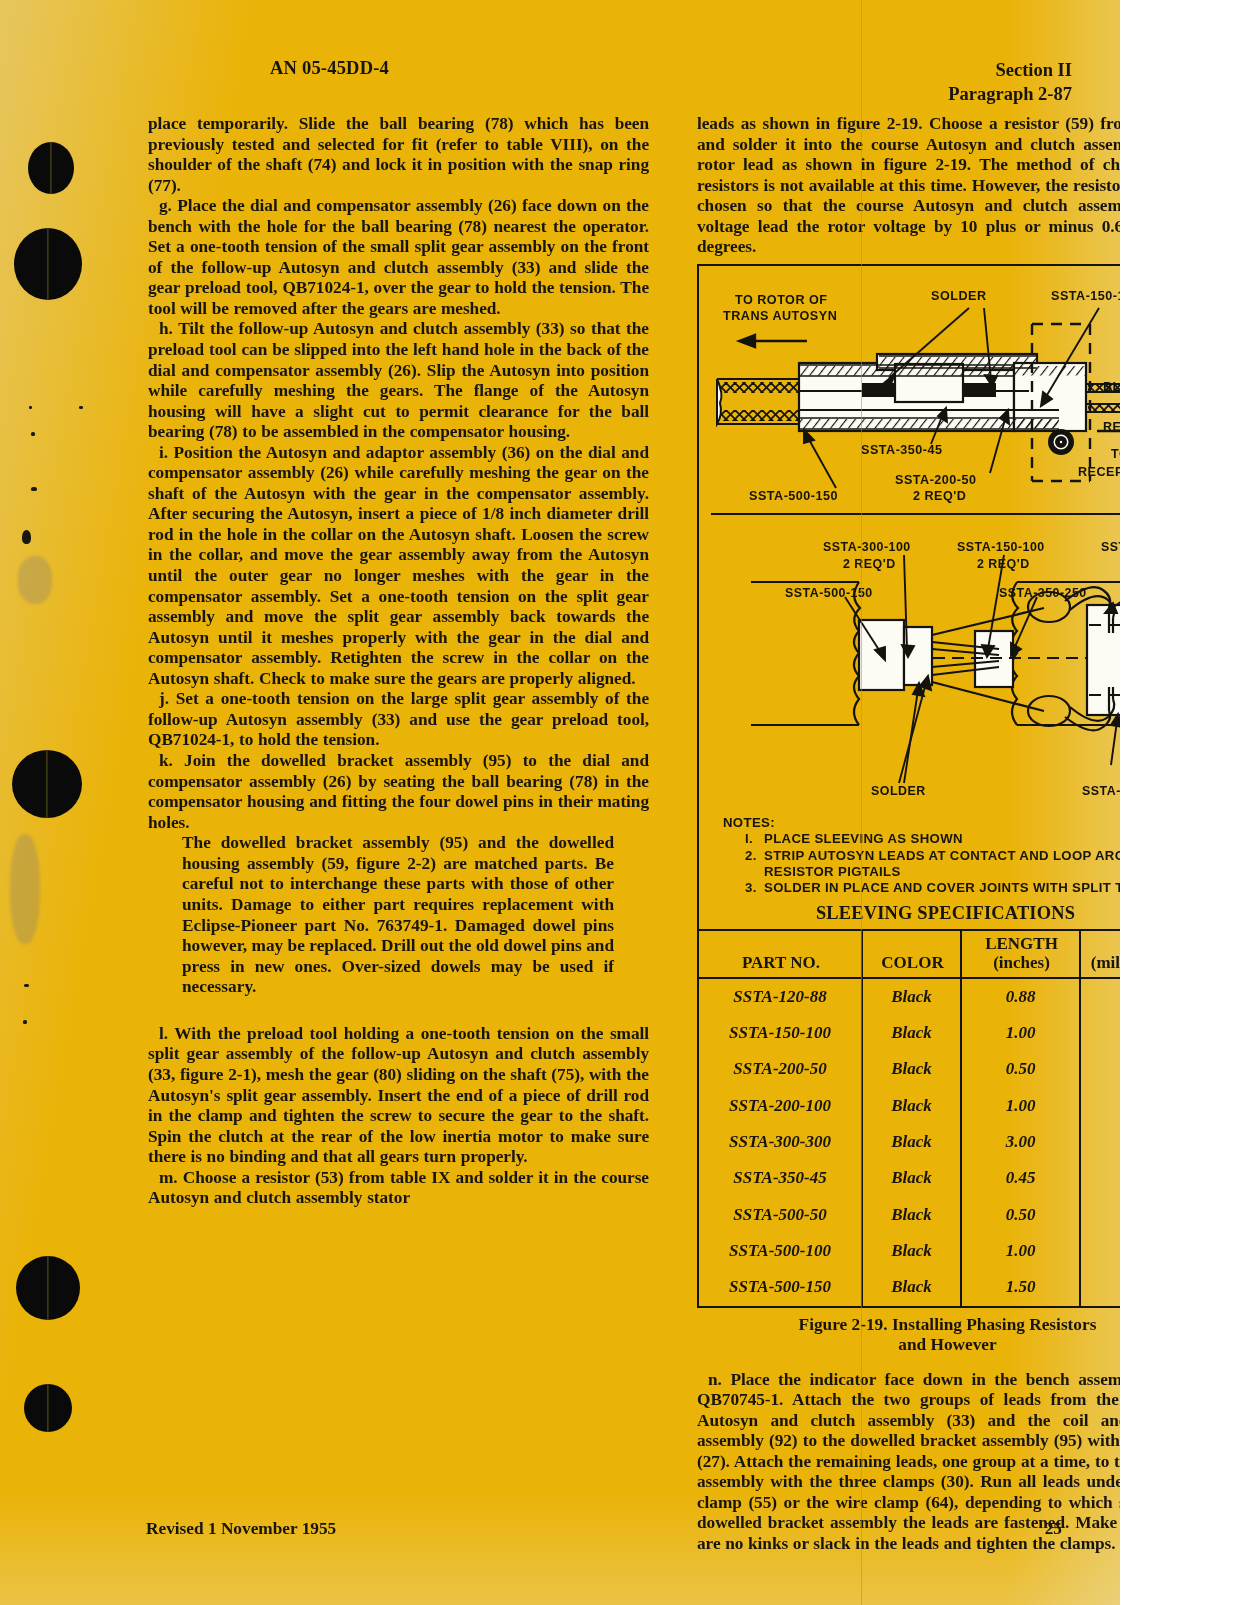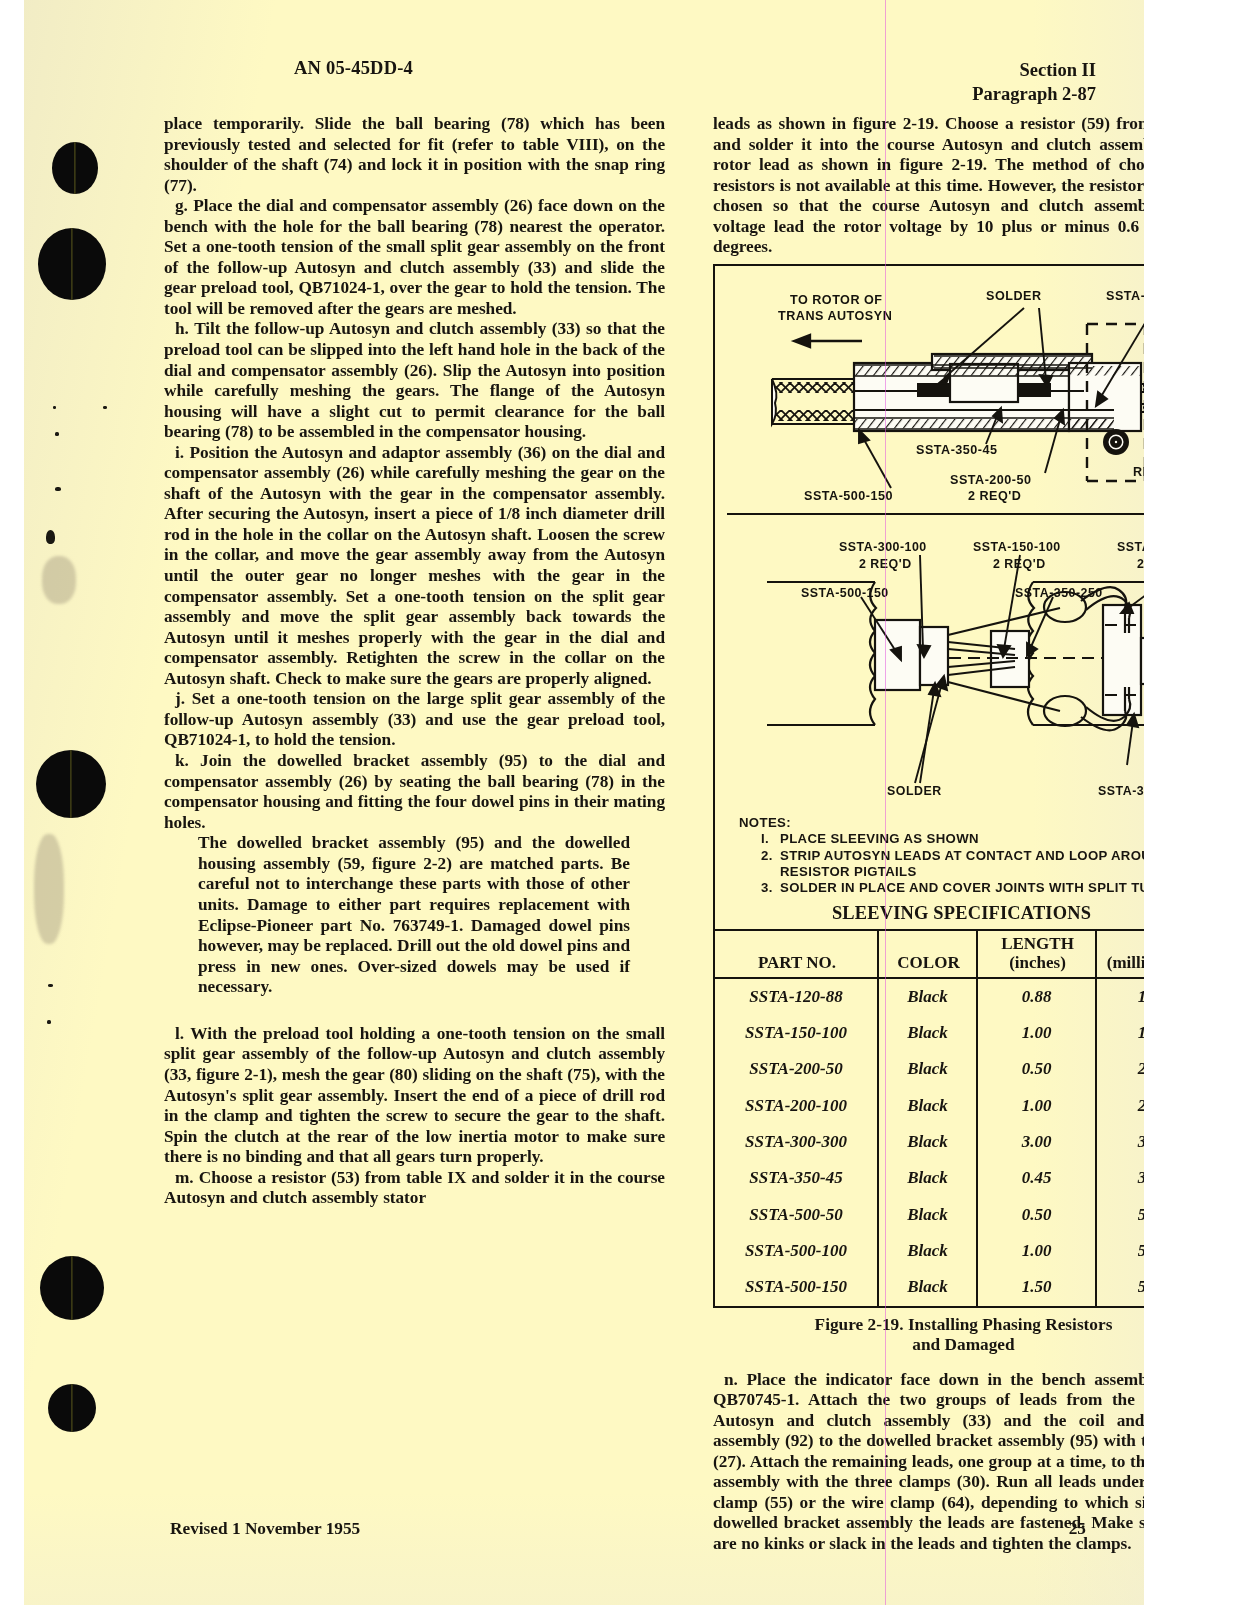--- a/index.html
+++ b/index.html
@@ -4,25 +4,24 @@
 <style>
   html, body {
     margin: 0;
     padding: 0;
     background: #ffffff;
   }
   .page {
     position: relative;
     width: 1120px;
     height: 1605px;
-    background: #fef9c3;
+    background: #eab308;
     overflow: hidden;
     font-family: "Liberation Serif", serif;
     color: #181510;
-    margin-left: 24px;
   }
   
   .paper-tint {
     position: absolute;
     inset: 0;
     background:
       linear-gradient(100deg, rgba(226,221,200,0.45) 0%, rgba(253,252,244,0) 18%),
       linear-gradient(270deg, rgba(236,232,214,0.35) 0%, rgba(253,252,244,0) 10%),
       linear-gradient(0deg, rgba(235,231,212,0.30) 0%, rgba(253,252,244,0) 7%);
     pointer-events: none;
@@ -85,21 +84,21 @@
     text-align: right;
     font-size: 18.5px;
     font-weight: bold;
     line-height: 1.32;
   }
 
   
   .cols {
     position: absolute;
     top: 114px;
-    left: 140px;
+    left: 148px;
     width: 1050px;
     display: flex;
     gap: 48px;
   }
   .col {
     width: 501px;
   }
   .col.right { width: 501px; }
 
   p.bt {
@@ -138,21 +137,20 @@
     margin-top: 6px;
     border: 2.2px solid #15130e;
     width: 497px;
     box-sizing: border-box;
     background: transparent;
   }
   .fig-panel {
     position: relative;
     height: 247px;
     overflow: hidden;
-    padding-left: 39px;
   }
   .fig-divider {
     height: 0;
     border-top: 2.4px solid #15130e;
     margin: 0 12px;
   }
   .fig-panel2 {
     position: relative;
     height: 290px;
     overflow: hidden;
@@ -566,21 +564,21 @@
               <td>1.50</td>
               <td>5.00</td>
             </tr>
           </tbody>
         </table>
       </div>
 
       <div class="fig-cap">
         <span>Figure 2-19.</span>
         <span class="cap-i">Installing Phasing Resistors</span>
-        <div>and Damaged</div>
+        <div>and However</div>
       </div>
 
       <p class="bt ind" style="margin-top:14px;">n. Place the indicator face down in the bench assembly block, QB70745-1. Attach the two groups of leads from the follow-up Autosyn and clutch assembly (33) and the coil and housing assembly (92) to the dowelled bracket assembly (95) with the clamp (27). Attach the remaining leads, one group at a time, to the bracket assembly with the three clamps (30). Run all leads under the wire clamp (55) or the wire clamp (64), depending to which side of the dowelled bracket assembly the leads are fastened. Make sure there are no kinks or slack in the leads and tighten the clamps.</p>
     </div>
   </div>
 
   <div class="footer">
     <div>Revised 1 November 1955</div>
     <div>25</div>
   </div>

